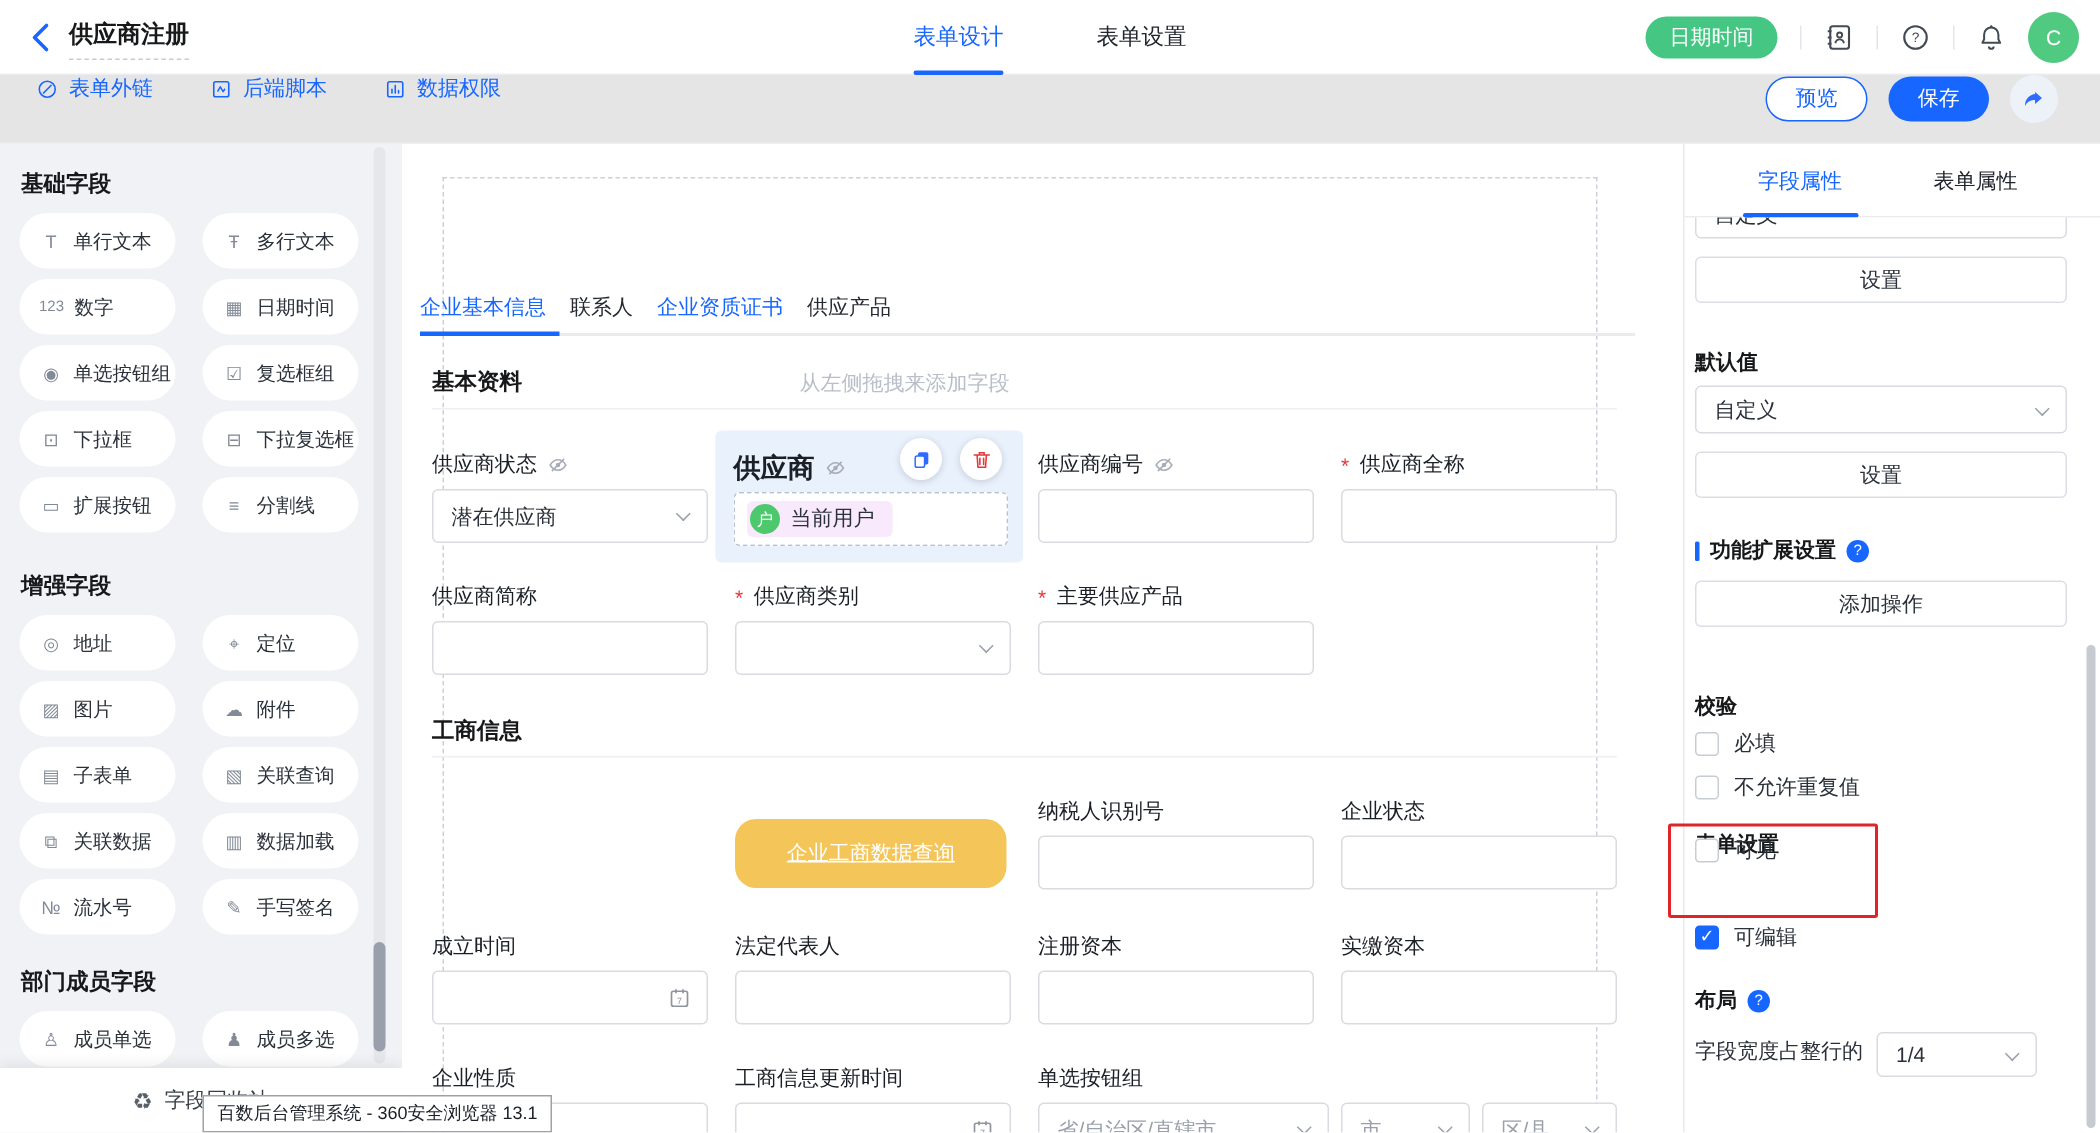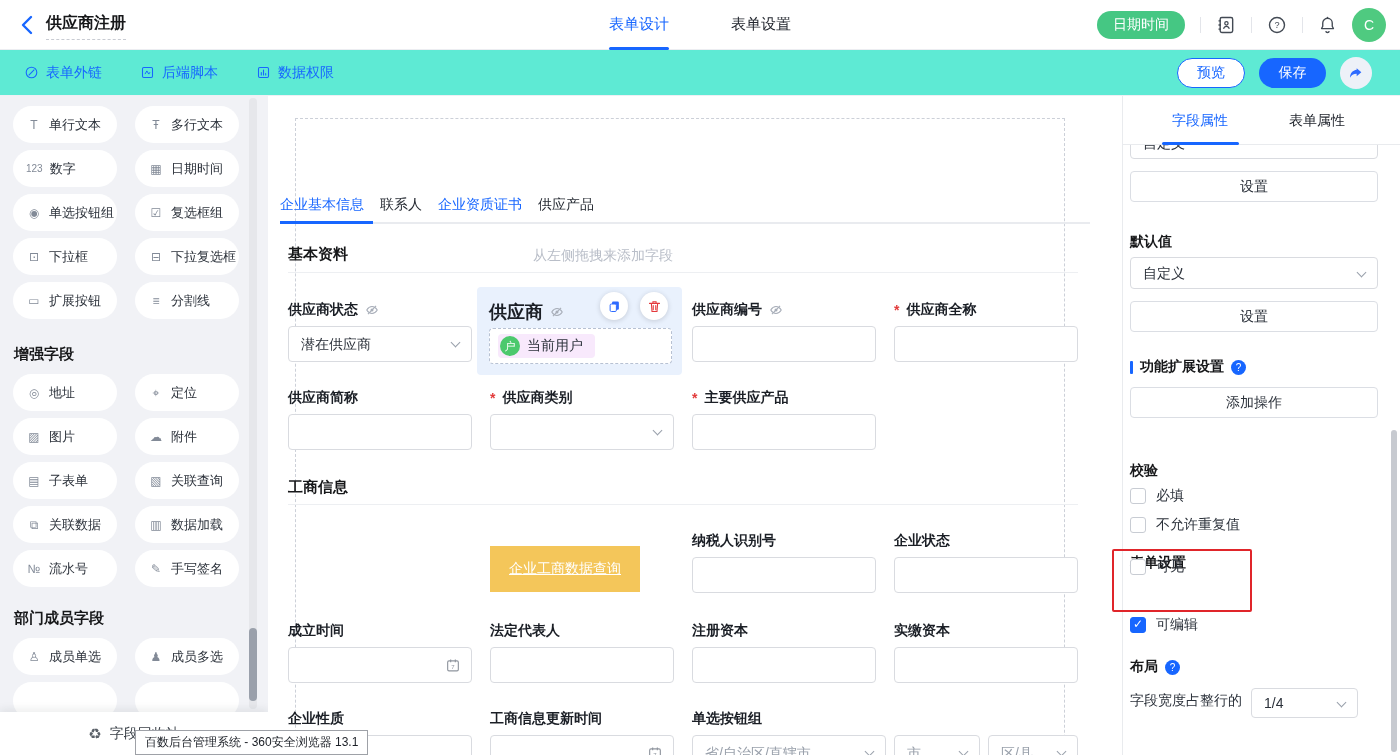--- a/index.html
+++ b/index.html
@@ -14,21 +14,21 @@
   .nav-tab{font-size:15px;color:#22262e;padding-top:15px;position:relative;cursor:pointer}
   .nav-tab.active{color:#1766ff}
   .nav-underline{position:absolute;left:0;right:0;bottom:0;height:3px;background:#1766ff;border-radius:2px}
   .top-right{position:absolute;right:14px;top:0;height:50px;display:flex;align-items:center;gap:15px}
   .pill-green{height:28px;padding:0 16px;border-radius:14px;background:#45c783;color:#fff;font-size:14px;display:flex;align-items:center;cursor:pointer}
   .vsep{width:1px;height:16px;background:#e3e5ea}
   .icon-btn{display:flex;cursor:pointer}
   .avatar{width:34px;height:34px;border-radius:50%;background:#4fca80;color:#fff;display:flex;align-items:center;justify-content:center;font-size:14px;cursor:pointer}
 
   
-  .subbar{height:46px;border-bottom:1px solid #eef0f4;position:relative;display:flex;align-items:center;background:#5eead4;z-index:4}
+  .subbar{height:46px;border-bottom:1px solid #eef0f4;position:relative;display:flex;align-items:flex-start;background:#e5e5e5;z-index:4}
   .sub-links{display:flex;gap:38px;padding-left:24px}
   .sub-link{display:flex;align-items:center;gap:7px;color:#1766ff;font-size:14px;cursor:pointer}
   .sub-actions{position:absolute;right:28px;display:flex;align-items:center;gap:14px}
   .btn-preview{width:68px;height:30px;border:1px solid #1766ff;color:#1766ff;border-radius:16px;background:#fff;font-size:14px;display:flex;align-items:center;justify-content:center;cursor:pointer}
   .btn-save{width:67px;height:30px;border-radius:16px;background:#1766ff;color:#fff;font-size:14px;display:flex;align-items:center;justify-content:center;cursor:pointer}
   .btn-share{width:32px;height:32px;border-radius:50%;background:#edf1f8;display:flex;align-items:center;justify-content:center;cursor:pointer}
 
   
   .bodyrow{display:flex;height:659px;position:relative}
 
@@ -50,37 +50,37 @@
   .dropzone{position:absolute;left:27px;width:770px;top:22px;height:700px;border:1px dashed #ccd0d8;pointer-events:none}
   .form-tabs{position:absolute;left:12px;top:100px;display:flex;gap:16px;font-size:14px}
   .form-tab{color:#262b33;cursor:pointer;white-space:nowrap}
   .form-tab.blue{color:#1766ff}
   .ftab-line-gray{position:absolute;left:105px;top:126px;width:717px;height:2px;background:#e9ebef}
   .ftab-line-blue{position:absolute;left:12px;top:125px;width:93px;height:3px;background:#1766ff}
   .sec-title{position:absolute;left:20px;font-size:15px;font-weight:700;color:#17181a}
   .divider{position:absolute;left:20px;width:790px;height:1px;background:#edeff2}
   .hint{position:absolute;left:27px;top:151px;width:616px;text-align:center;color:#b9bec8;font-size:14px}
   .fld{position:absolute;width:184px}
-  .fld .lb{font-size:14px;font-weight:700;color:#1b1f26;display:flex;align-items:center;gap:6px;height:20px;margin-bottom:6px;white-space:nowrap}
+  .fld .lb{font-size:14px;font-weight:400;color:#1b1f26;display:flex;align-items:center;gap:6px;height:20px;margin-bottom:6px;white-space:nowrap}
   .req{color:#e23b3b;margin-right:1px}
   .box{height:36px;border:1px solid #d9dbe0;border-radius:4px;background:#fff;position:relative;width:100%}
   .box .val{position:absolute;left:12px;top:9px;font-size:14px;color:#2b313a;white-space:nowrap}
   .box .val.ph{color:#99a0ab}
   .arrow{position:absolute;right:12px;top:12px;width:7px;height:7px;border-right:1.5px solid #99a0ab;border-bottom:1.5px solid #99a0ab;transform:rotate(45deg)}
   .cal{position:absolute;right:10px;top:9px}
   .addr-row{display:flex;gap:8px}
   .addr-row .box{width:auto}
   .sel-field{position:absolute;left:209px;top:191px;width:205px;height:88px;background:#e9f1fd;border-radius:4px;cursor:pointer}
   .sel-field .lb{position:absolute;left:12px;top:13px;font-size:18px;font-weight:600;color:#1b1f26;display:flex;align-items:center;gap:6px}
   .mini-btn{position:absolute;top:5px;width:28px;height:28px;border-radius:50%;background:#fff;box-shadow:0 1px 5px rgba(31,35,41,.18);display:flex;align-items:center;justify-content:center;cursor:pointer}
   .dash-inp{position:absolute;left:12px;top:41px;width:183px;height:36px;background:#fff;border:1px dashed #b7c1d3;border-radius:4px}
   .tag{position:absolute;left:8px;top:5px;height:24px;background:#f8e9fc;border-radius:4px;display:flex;align-items:center;gap:7px;padding:0 12px 0 2px}
   .tag-avatar{width:20px;height:20px;border-radius:50%;background:#4cc96d;color:#fff;font-size:11px;display:flex;align-items:center;justify-content:center}
   .tag-text{font-size:14px;color:#2b313a;white-space:nowrap}
-  .btn-yellow{position:absolute;left:222px;top:450px;width:150px;height:46px;background:#f4c65a;border-radius:0;color:#fff;font-size:14px;display:flex;align-items:center;justify-content:center;text-decoration:underline;cursor:pointer;white-space:nowrap}
+  .btn-yellow{position:absolute;left:222px;top:450px;width:181px;height:46px;background:#f4c65a;border-radius:14px;color:#fff;font-size:14px;display:flex;align-items:center;justify-content:center;text-decoration:underline;cursor:pointer;white-space:nowrap}
 
   
   .inspector{width:278px;flex:none;background:#fff;border-left:1px solid #e9ebee;position:relative;overflow:hidden}
   .insp-tabs{height:49px;border-bottom:1px solid #e9ebee;position:relative;font-size:14px}
   .itab{position:absolute;top:16px;cursor:pointer;color:#22262e;white-space:nowrap}
   .itab.active{color:#1766ff}
   .itab-underline{position:absolute;left:39px;top:46px;width:77px;height:3px;background:#1766ff;border-radius:2px}
   .clip{position:absolute;left:7px;top:49px;width:248px;height:16px;overflow:hidden}
   .clip .box{position:absolute;top:-20px;left:0;width:248px;height:34px}
   .ibtn{position:absolute;left:7px;width:248px;height:31px;border:1px solid #dbdee4;border-radius:4px;background:#fff;font-size:14px;color:#2b313a;display:flex;align-items:center;justify-content:center;cursor:pointer}
@@ -183,20 +183,21 @@
       <svg width="16" height="16" viewBox="0 0 24 24">
           <path d="M13 5l7 6-7 6v-4c-5 0-8 2-10 6 0-7 4-11 10-12V5z" fill="#2e6bff"></path>
         </svg>
     </div>
   </div>
 </div>
 
 <div class="bodyrow">
 
   <aside class="sidebar">
+    <div class="sb-title t1">基础字段</div>
     <div class="grid">
       <div class="pill">
           <span class="g">T</span>
           <span class="t">单行文本</span>
         </div>
       <div class="pill">
           <span class="g">Ŧ</span>
           <span class="t">多行文本</span>
         </div>
       <div class="pill">

